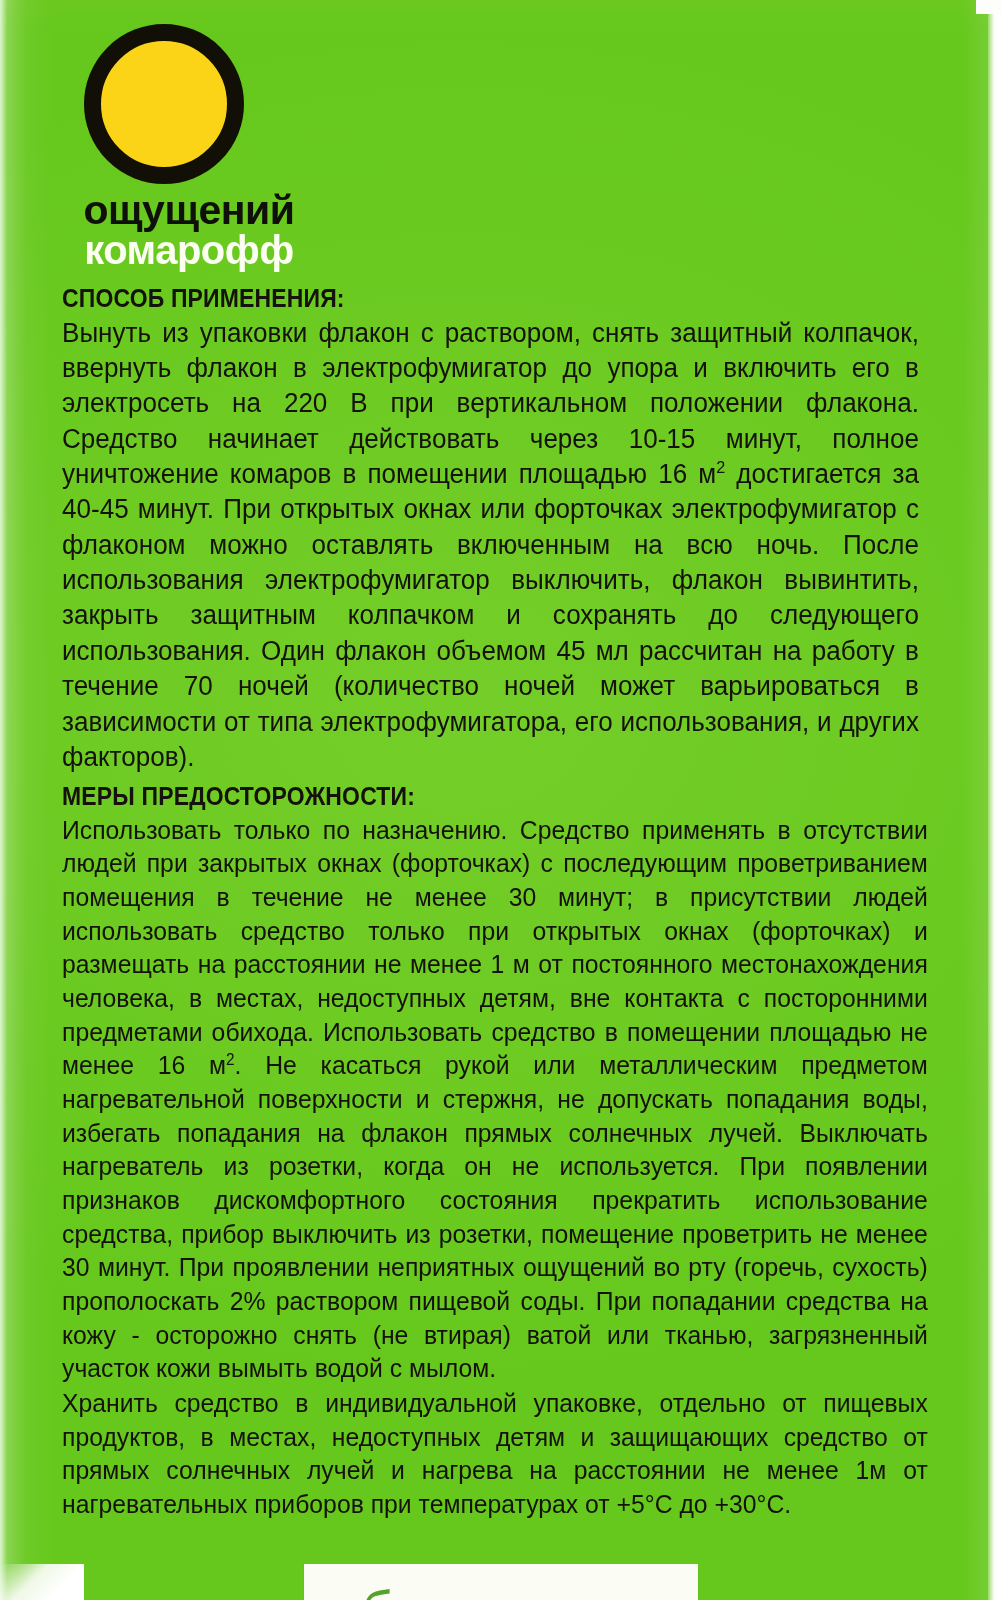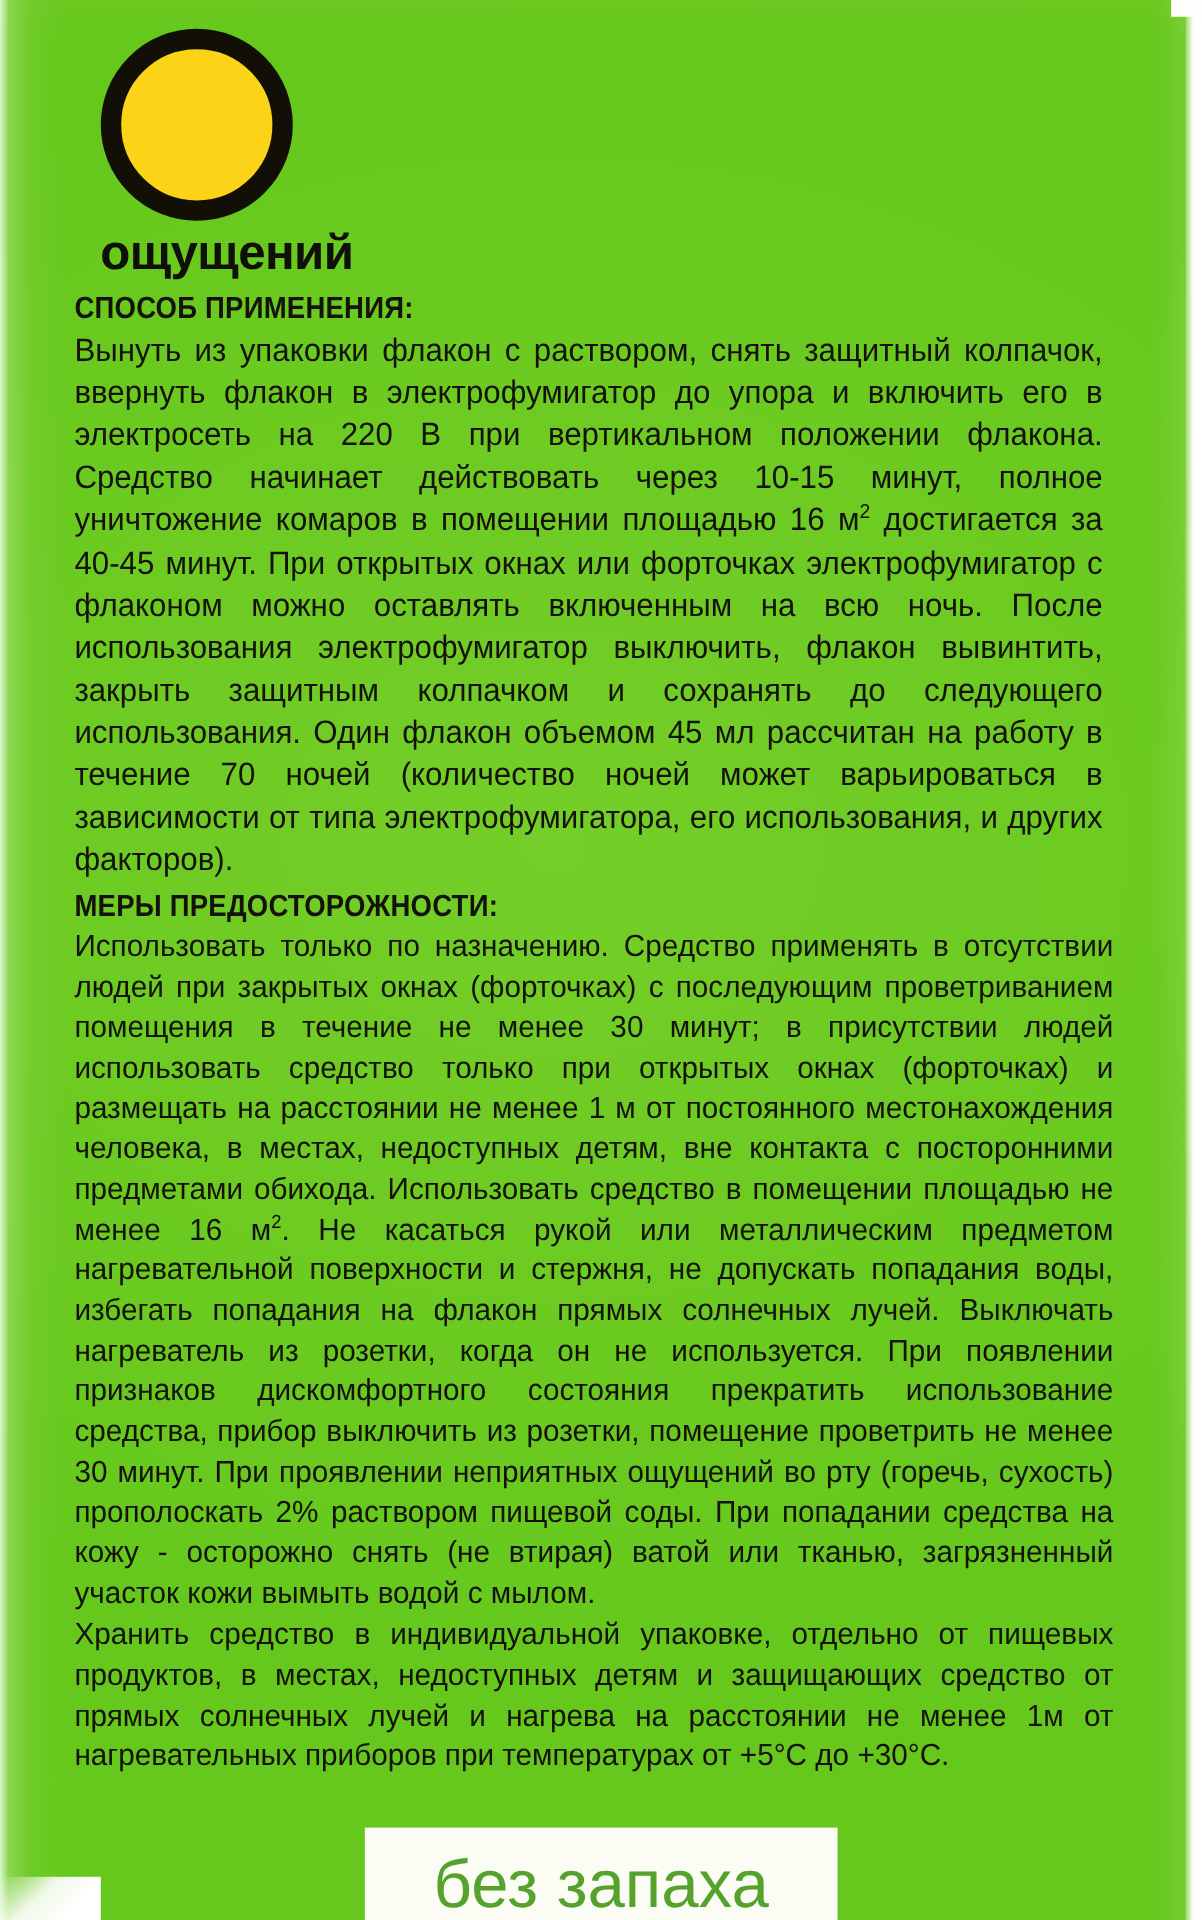--- a/index.html
+++ b/index.html
@@ -104,20 +104,21 @@
   <div class="edge edge-left"></div>
   <div class="edge edge-right"></div>
   <div class="edge edge-topright"></div>
   <div class="edge edge-bottom-left"></div>
 
   <div class="header">
 
     <div class="brand">
       <div class="logo-dot"></div>
       <div class="brand-line1">ощущений</div>
+      <div class="brand-line2">комарофф</div>
     </div>
 
 
   </div>
 
   <div class="body">
 
     <div class="sec-head">СПОСОБ ПРИМЕНЕНИЯ:</div>
 
     <div class="para p-usage">

